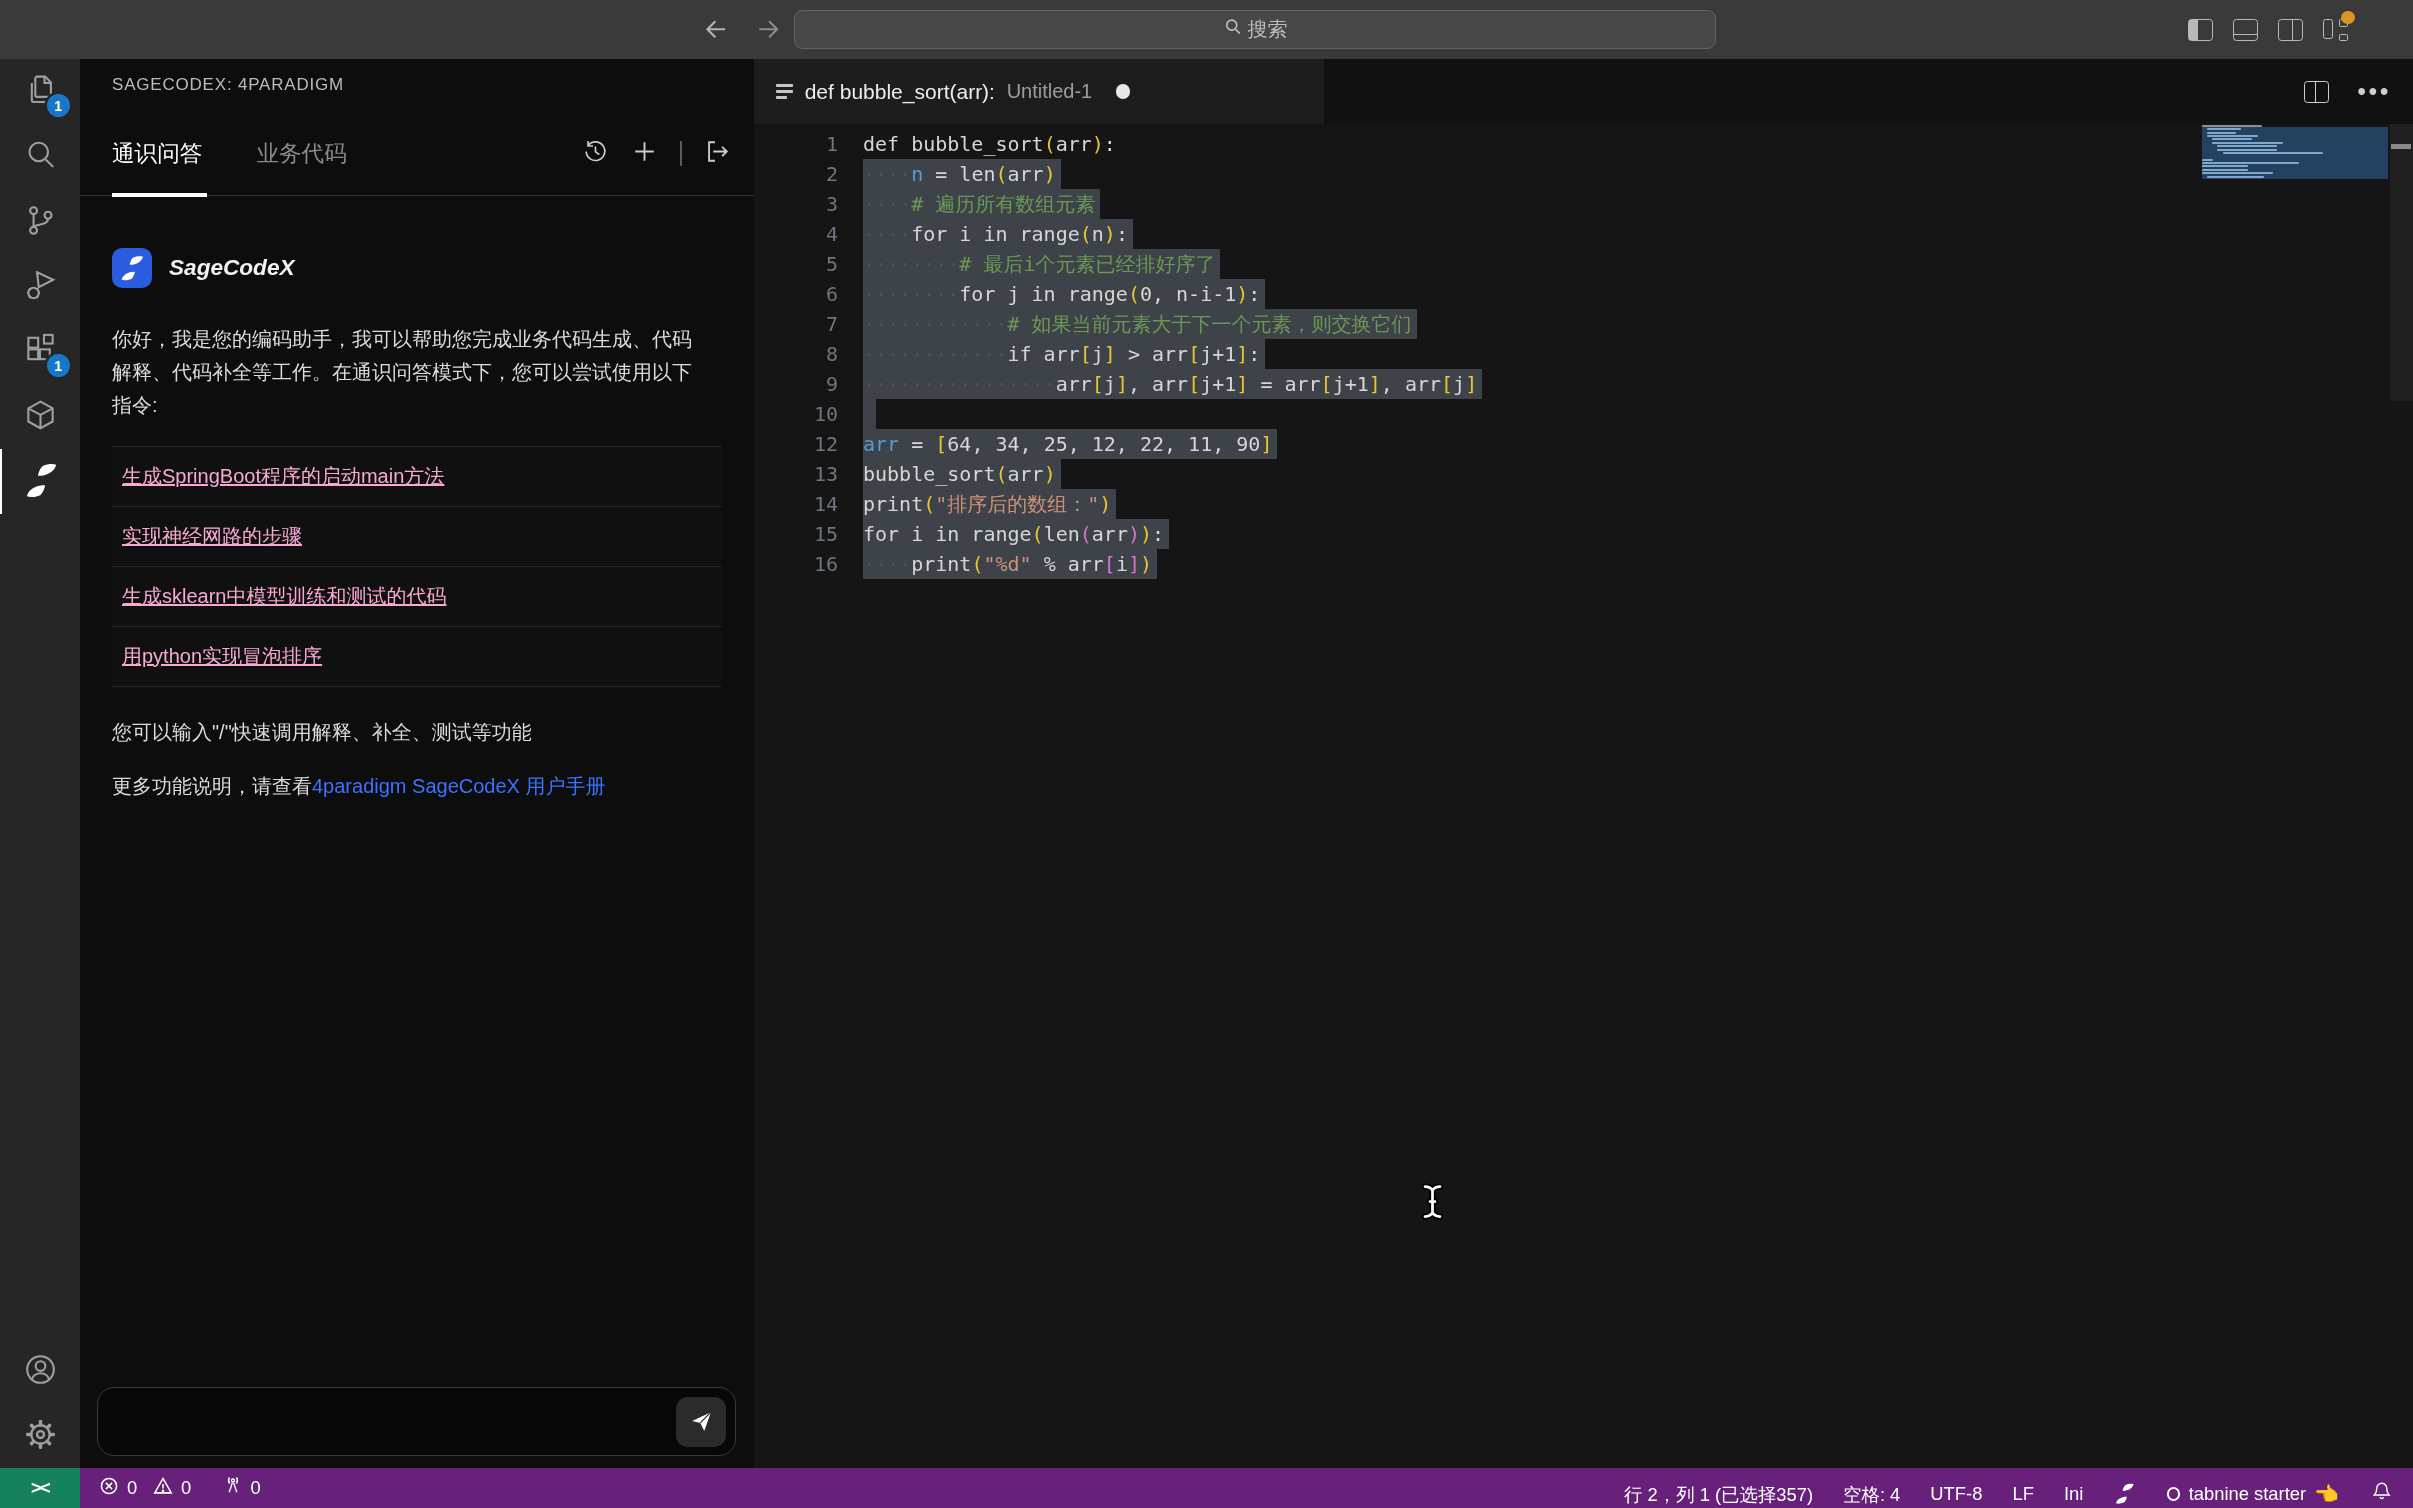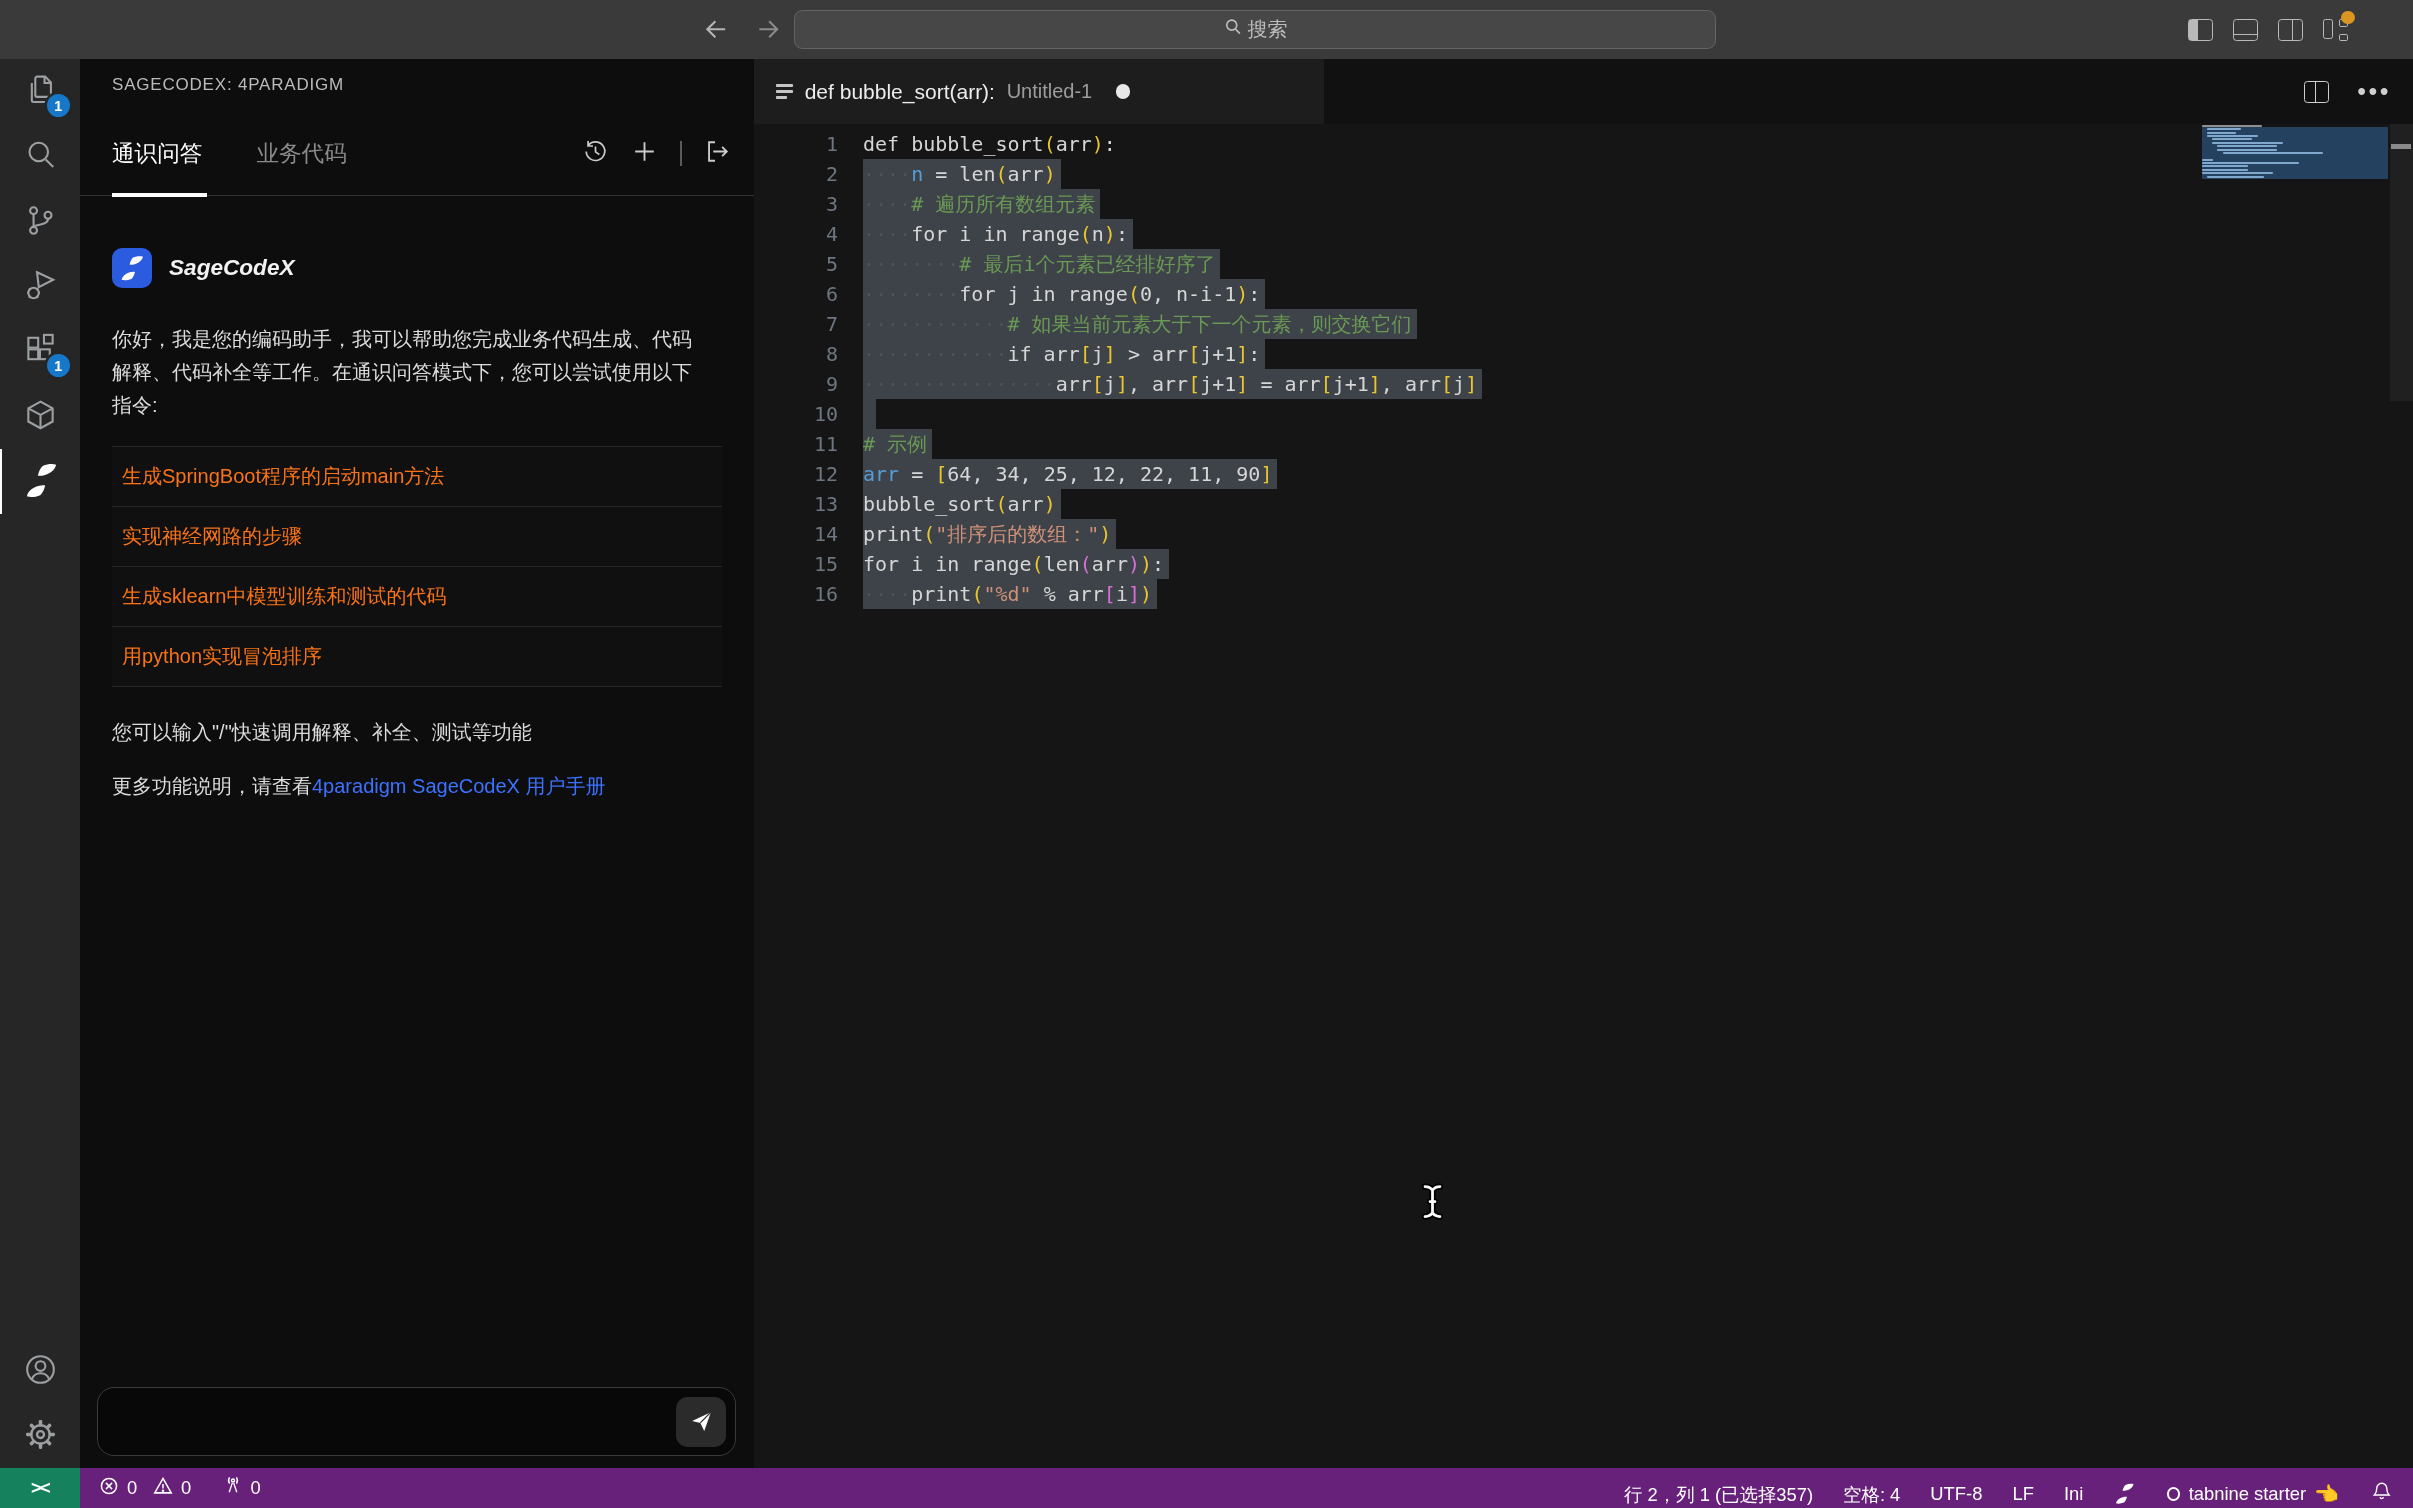--- a/index.html
+++ b/index.html
@@ -54,21 +54,21 @@
   .sb-chat { flex:1; padding:52px 32px 0 32px; overflow:hidden; position:relative; }
   .assist-row { display:flex; align-items:center; gap:17px; }
   .assist-avatar { width:40px; height:40px; border-radius:10px; background:#2b5ce0;
                    display:flex; align-items:center; justify-content:center; }
   .assist-name { color:#f2f2f2; font-size:22.6px; font-weight:600;font-style:italic; }
   .greeting { margin-top:35px; width:587px; color:#dcdcdc; font-size:20px; line-height:33px; }
 
   .suggestions { margin-top:23.5px; }
   .suggestion { padding:16px 10px; border-bottom:0.8px solid #262626; background:#101010; }
   .suggestion:first-child { border-top:0.8px solid #262626; }
-  .suggestion a { color:#f97316; font-size:20px; cursor:pointer; }
+  .suggestion a { color:#f9a8d4; font-size:20px; text-decoration:underline; cursor:pointer; }
   .tip { margin-top:32px; color:#dcdcdc; font-size:20px; }
   .manual { margin-top:27px; color:#dcdcdc; font-size:20px; }
   .manual a { color:#3c72ff; cursor:pointer;text-align:right; }
 
   .chat-inputbar { position:absolute; left:17px; right:18.4px; bottom:11.7px; height:69px;
                    background:#080808; border:1.7px solid #3a3a3a; border-radius:17px;
                    display:flex; align-items:center; }
   .send-btn { position:absolute; right:8.4px; top:8.4px; width:50px; height:50px; border-radius:11.7px;
               background:#2b2b2b; display:flex; align-items:center; justify-content:center; cursor:pointer; }
 
@@ -346,21 +346,20 @@
             <div class="code-line"><span class="ln">1</span><span class="lc"><span class="tk-d">def bubble_sort</span><span class="tk-p1">(</span><span class="tk-d">arr</span><span class="tk-p1">)</span><span class="tk-d">:</span></span></div>
             <div class="code-line"><span class="ln">2</span><span class="lc sel"><span class="tk-w">····</span><span class="tk-b">n</span><span class="tk-d"> = len</span><span class="tk-p1">(</span><span class="tk-d">arr</span><span class="tk-p1">)</span></span></div>
             <div class="code-line"><span class="ln">3</span><span class="lc sel"><span class="tk-w">····</span><span class="tk-c"># 遍历所有数组元素</span></span></div>
             <div class="code-line"><span class="ln">4</span><span class="lc sel"><span class="tk-w">····</span><span class="tk-d">for i in range</span><span class="tk-p1">(</span><span class="tk-d">n</span><span class="tk-p1">)</span><span class="tk-d">:</span></span></div>
             <div class="code-line"><span class="ln">5</span><span class="lc sel"><span class="tk-w">········</span><span class="tk-c"># 最后i个元素已经排好序了</span></span></div>
             <div class="code-line"><span class="ln">6</span><span class="lc sel"><span class="tk-w">········</span><span class="tk-d">for j in range</span><span class="tk-p1">(</span><span class="tk-d">0, n-i-1</span><span class="tk-p1">)</span><span class="tk-d">:</span></span></div>
             <div class="code-line"><span class="ln">7</span><span class="lc sel"><span class="tk-w">············</span><span class="tk-c"># 如果当前元素大于下一个元素，则交换它们</span></span></div>
             <div class="code-line"><span class="ln">8</span><span class="lc sel"><span class="tk-w">············</span><span class="tk-d">if arr</span><span class="tk-p1">[</span><span class="tk-d">j</span><span class="tk-p1">]</span><span class="tk-d"> &gt; arr</span><span class="tk-p1">[</span><span class="tk-d">j+1</span><span class="tk-p1">]</span><span class="tk-d">:</span></span></div>
             <div class="code-line"><span class="ln">9</span><span class="lc sel"><span class="tk-w">················</span><span class="tk-d">arr</span><span class="tk-p1">[</span><span class="tk-d">j</span><span class="tk-p1">]</span><span class="tk-d">, arr</span><span class="tk-p1">[</span><span class="tk-d">j+1</span><span class="tk-p1">]</span><span class="tk-d"> = arr</span><span class="tk-p1">[</span><span class="tk-d">j+1</span><span class="tk-p1">]</span><span class="tk-d">, arr</span><span class="tk-p1">[</span><span class="tk-d">j</span><span class="tk-p1">]</span></span></div>
             <div class="code-line"><span class="ln">10</span><span class="lc sel empty"></span></div>
-            <div class="code-line"><span class="ln">11</span><span class="lc sel"><span class="tk-c"># 示例</span></span></div>
             <div class="code-line"><span class="ln">12</span><span class="lc sel"><span class="tk-b">arr</span><span class="tk-d"> = </span><span class="tk-p1">[</span><span class="tk-d">64, 34, 25, 12, 22, 11, 90</span><span class="tk-p1">]</span></span></div>
             <div class="code-line"><span class="ln">13</span><span class="lc sel"><span class="tk-d">bubble_sort</span><span class="tk-p1">(</span><span class="tk-d">arr</span><span class="tk-p1">)</span></span></div>
             <div class="code-line"><span class="ln">14</span><span class="lc sel"><span class="tk-d">print</span><span class="tk-p1">(</span><span class="tk-s">"排序后的数组："</span><span class="tk-p1">)</span></span></div>
             <div class="code-line"><span class="ln">15</span><span class="lc sel"><span class="tk-d">for i in range</span><span class="tk-p1">(</span><span class="tk-d">len</span><span class="tk-p2">(</span><span class="tk-d">arr</span><span class="tk-p2">)</span><span class="tk-p1">)</span><span class="tk-d">:</span></span></div>
             <div class="code-line"><span class="ln">16</span><span class="lc sel"><span class="tk-w">····</span><span class="tk-d">print</span><span class="tk-p1">(</span><span class="tk-s">"%d"</span><span class="tk-d"> % arr</span><span class="tk-p2">[</span><span class="tk-d">i</span><span class="tk-p2">]</span><span class="tk-p1">)</span></span></div>
           </div>
 
         <div class="minimap">
             <div class="mm-selblock" style="top: 3.4px; height: 52px;"></div>
             <div class="mm-row">

